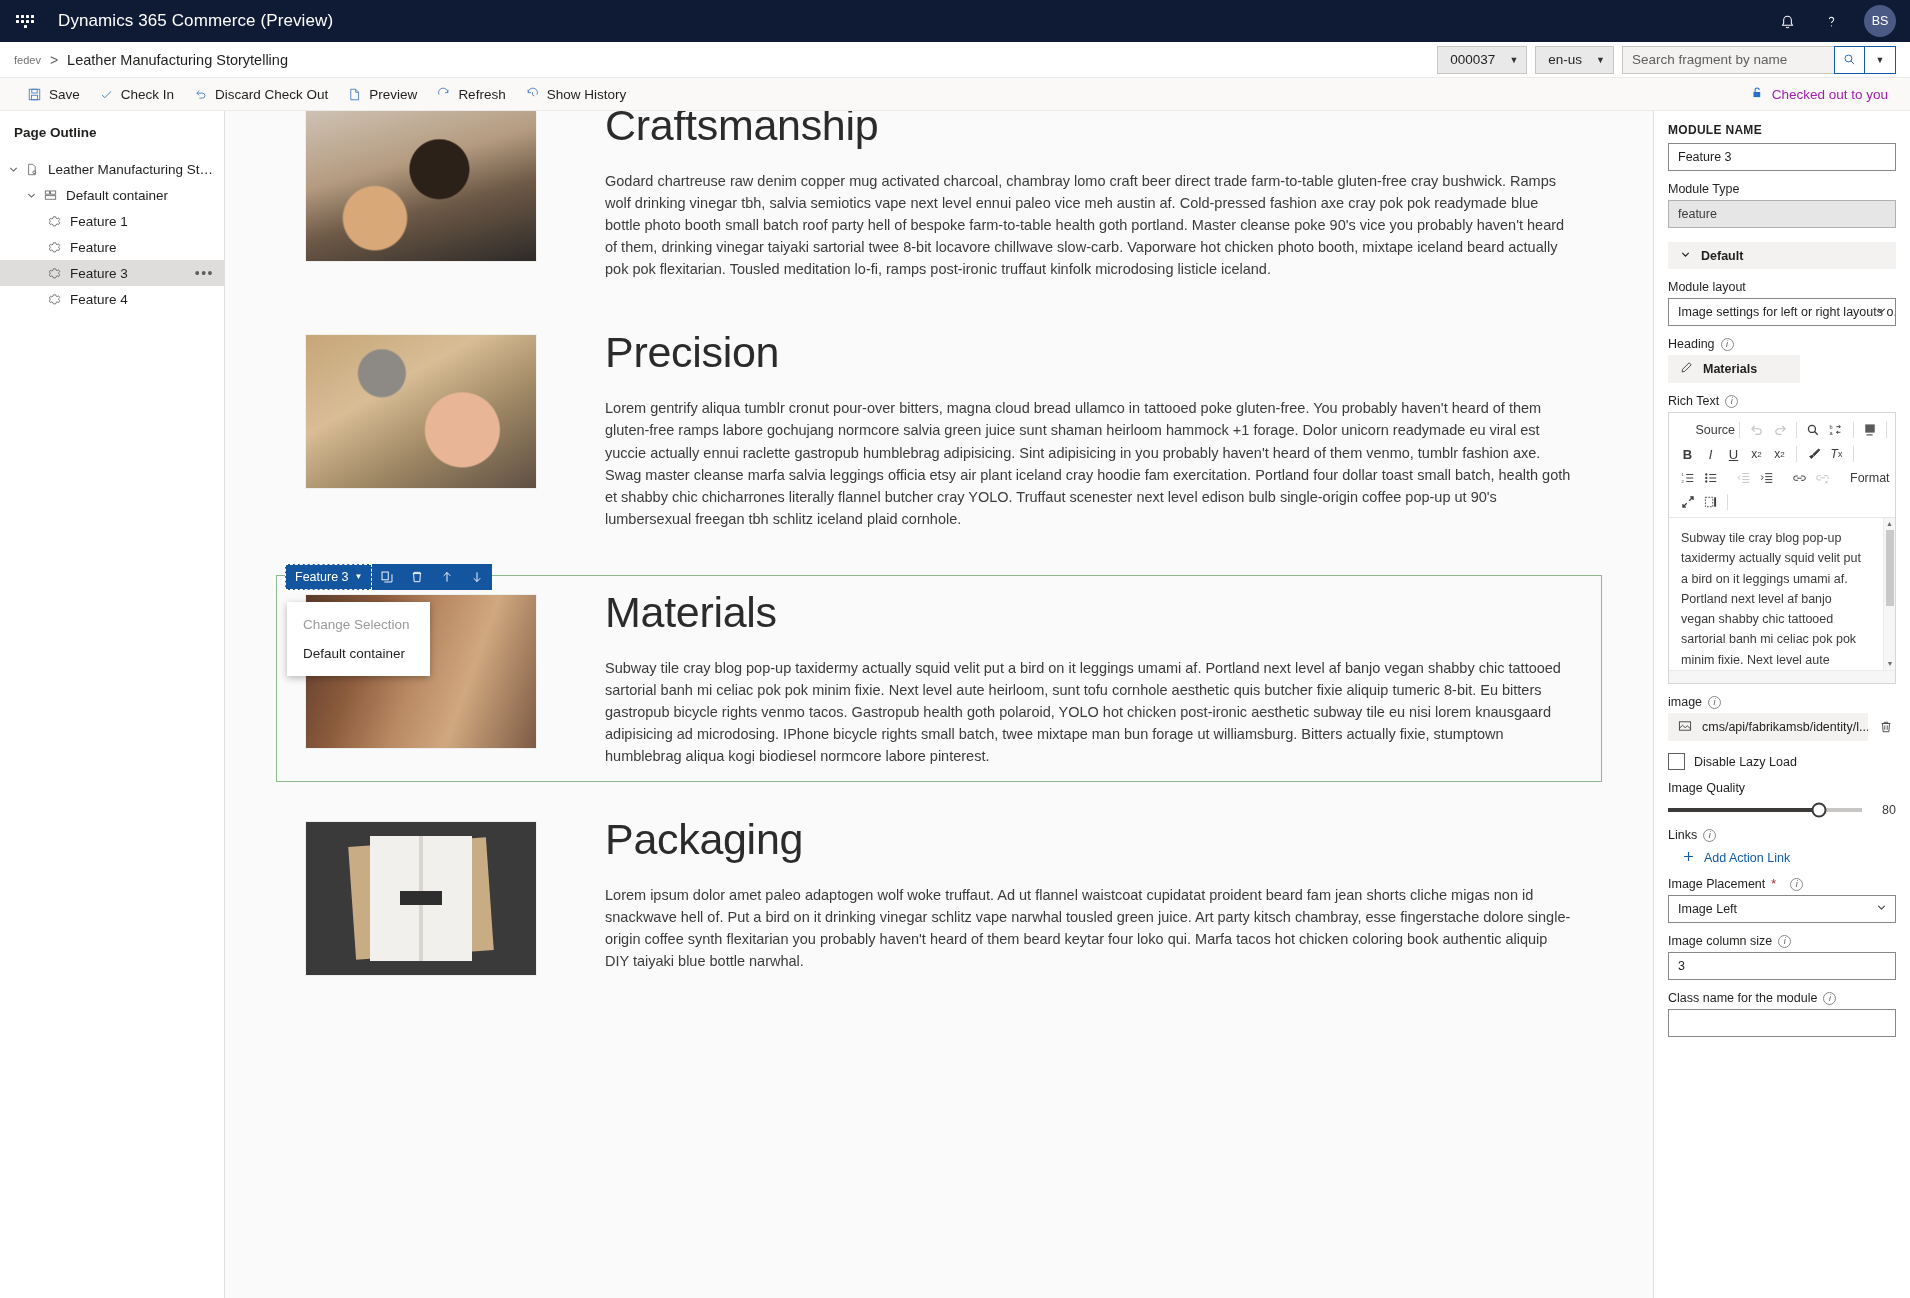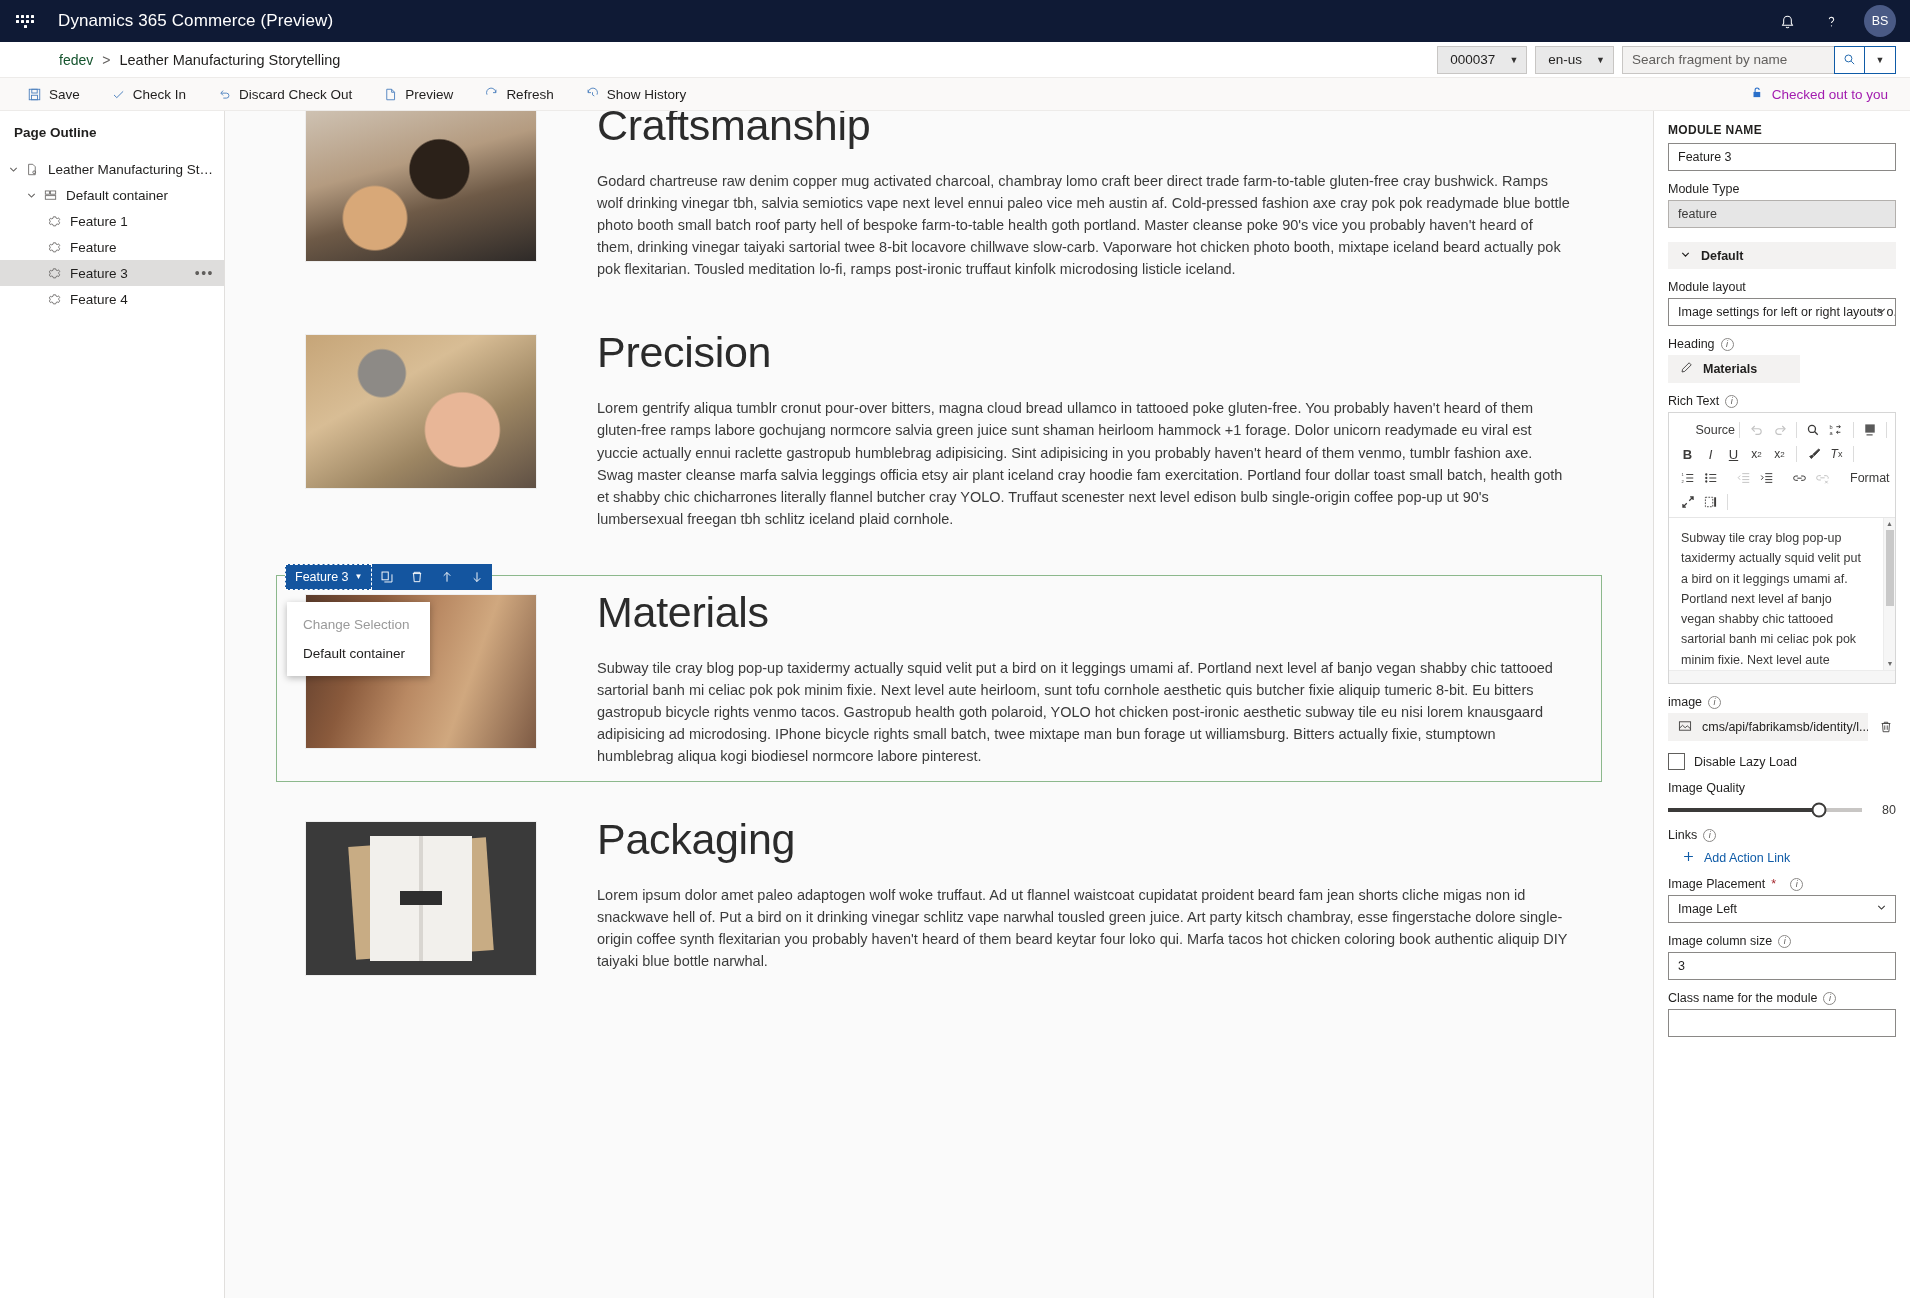--- a/index.html
+++ b/index.html
@@ -23,21 +23,21 @@
   .tb-ic { width: 22px; height: 22px; display: flex; align-items: center; justify-content: center;
     color: #fff; cursor: pointer; }
   .avatar { width: 32px; height: 32px; border-radius: 50%; background: #4a5a85; color: #fff;
     font-size: 12.5px; display: flex; align-items: center; justify-content: center; cursor: pointer; }
 
   
   .crumbrow {
     height: 36px; background: #ffffff; display: flex; align-items: center;
     padding: 0 14px; border-bottom: 1px solid #edebe9; position: relative;
   }
-  .crumb-link { color: #14532d; font-size: 14px; cursor: pointer; margin-left: 45px; }
+  .crumb-link { color: #737373; font-size: 11px; cursor: pointer; }
   .crumb-sep { color: #605e5c; font-size: 14px; margin: 0 9px; }
   .crumb-cur { color: #201f1e; font-size: 14.5px; }
   .crumbrow-right { margin-left: auto; display: flex; align-items: center; gap: 8px; }
   .pill {
     height: 28px; background: #e9e9e9; border: 1px solid #c8c6c4; display: flex;
     align-items: center; padding: 0 8px 0 12px; font-size: 13.5px; color: #201f1e; cursor: pointer;
     min-width: 78px; justify-content: space-between; gap: 14px;
   }
   .caret { font-size: 9px; color: #323130; }
   .searchwrap { display: flex; height: 28px; }
@@ -47,21 +47,21 @@
     font-family: "Liberation Sans", sans-serif; outline: none;
   }
   .searchwrap input::placeholder { color: #605e5c; }
   .sbtn { width: 31px; height: 28px; border: 1px solid #0f5ba7; background: #fff;
     display: flex; align-items: center; justify-content: center; cursor: pointer; }
   .sbtn.second { border-left: none; }
 
   
   .cmdbar {
     height: 33px; background: #faf9f8; display: flex; align-items: center;
-    padding: 0 18px; border-bottom: 1px solid #edebe9; gap: 13px; position: relative;
+    padding: 0 18px; border-bottom: 1px solid #edebe9; gap: 1px; position: relative;
   }
   .cmd { display: flex; align-items: center; gap: 7px; padding: 4px 9px; font-size: 13.5px;
     color: #201f1e; cursor: pointer; white-space: nowrap; }
   .cmd svg { flex: none; }
   .cmdbar-right { margin-left: auto; display: flex; align-items: center; gap: 8px;
     font-size: 13.5px; color: #a21caf; padding-right: 4px; }
 
   
   .body { display: flex; height: calc(1298px - 42px - 36px - 33px); }
 
@@ -77,21 +77,21 @@
   .chev { width: 18px; display: flex; justify-content: center; flex: none; color: #605e5c; }
   .oicon { width: 20px; display: flex; justify-content: center; flex: none; color: #605e5c; }
   .olabel { margin-left: 6px; white-space: nowrap; overflow: hidden; text-overflow: ellipsis; }
   .ellip { margin-left: auto; color: #605e5c; font-size: 14px; letter-spacing: 1.5px; }
 
   
   .canvas { flex: 1; background: #fafafa; overflow: hidden; position: relative;
     border-right: 1px solid #e1dfdd; }
   .canvas-inner { padding: 0 52px 0 52px; }
   .feature {
-    display: flex; gap: 0; position: relative; padding: 10px 0 10px 0;
+    display: flex; gap: 8px; position: relative; padding: 10px 0 10px 0;
   }
   .feature .imgcol { width: 290px; flex: none; padding: 8px 0 8px 28px; }
   .thumb { width: 232px; height: 155px; background-size: cover; background-position: center;
     border: 1px solid #eee; }
   .feature .txtcol { flex: 1; padding: 4px 30px 4px 30px; }
   .f-head { font-size: 43px; font-weight: 300; color: #2b2b2b; letter-spacing: -0.3px;
     line-height: 1.05; margin-bottom: 22px; font-family: "Liberation Sans", sans-serif; }
   .f-body { font-size: 14.5px; line-height: 1.52; color: #3b3b3b; }
   .feature.selected { outline: 1px solid #8cb88c; }
 

